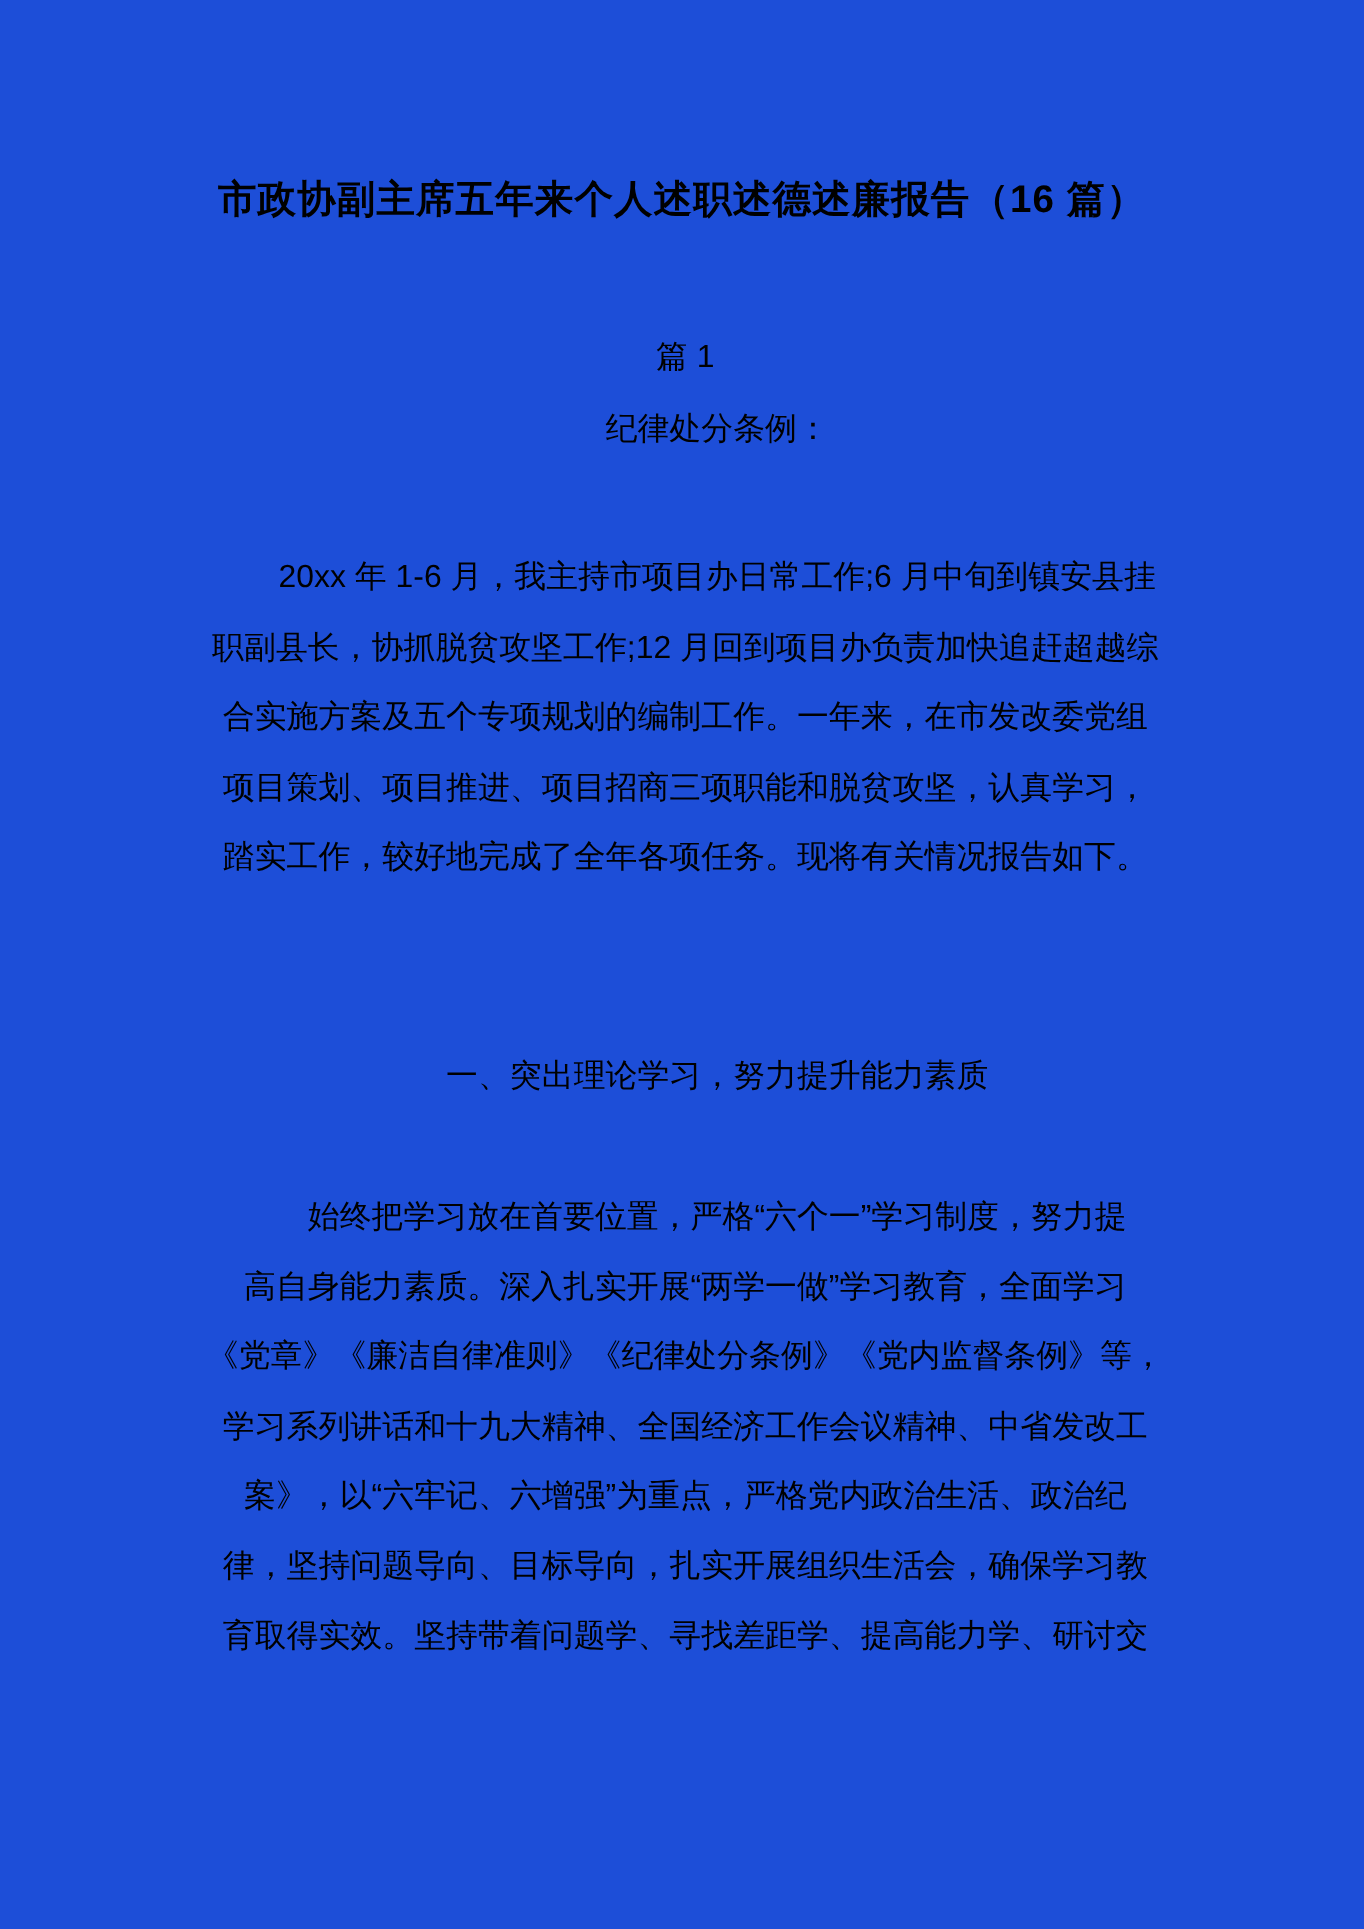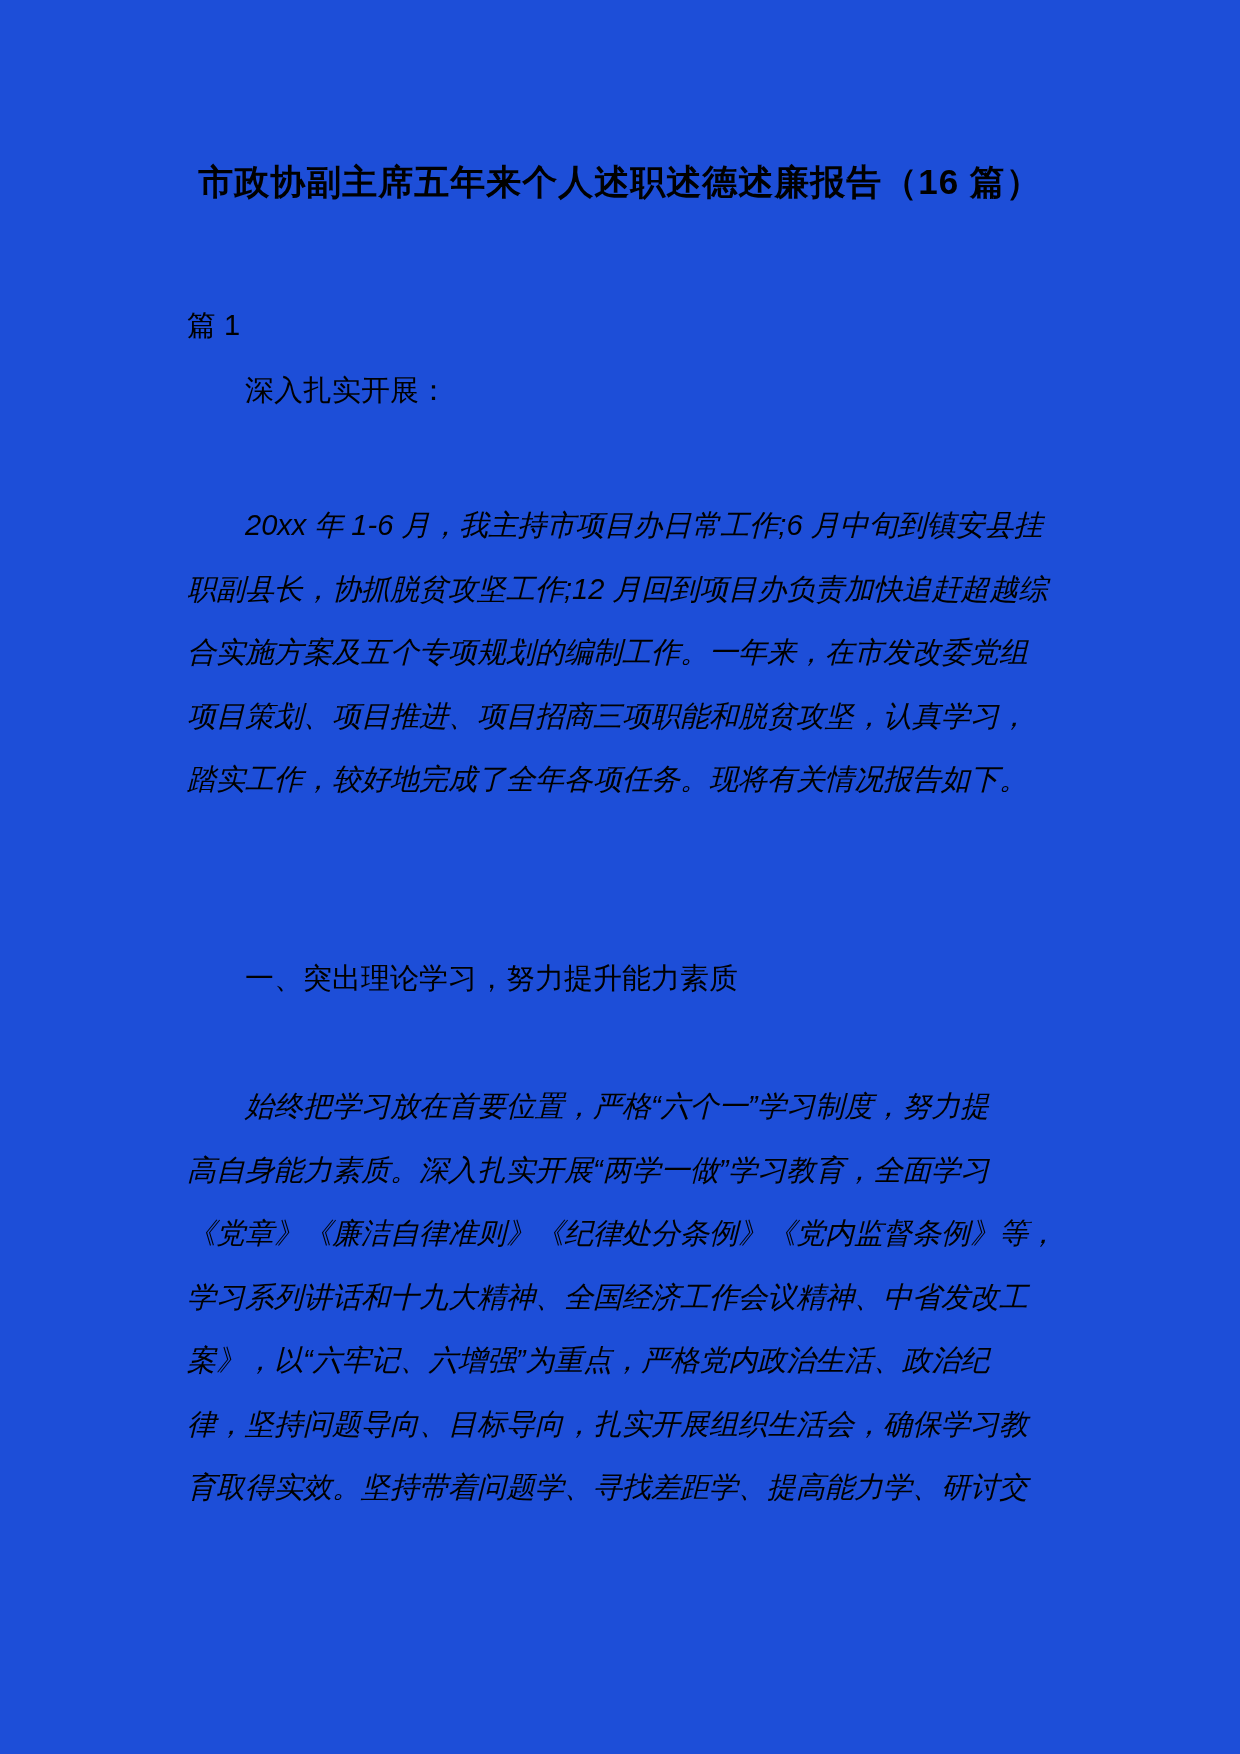--- a/index.html
+++ b/index.html
@@ -27,46 +27,45 @@
     line-height: 50px;
     margin: 0;
     letter-spacing: 1px;
   }
   .block {
     position: absolute;
     left: 187px;
     width: 872px;
     font-size: 29px;
     line-height: 63.5px;
-    text-align: left;
+    text-align: center;
     white-space: nowrap;
   }
   .indent {
     text-indent: 58px;
   }
   .heading {
     font-weight: normal;
     margin: 0;
     font-size: 29px;
   }
   .para .line {
     height: 63.5px;
-    font-style: italic;
   }
 </style>
 </head>
 <body>
 
 <div class="page">
 
   <h1 class="doc-title">市政协副主席五年来个人述职述德述廉报告（16 篇）</h1>
 
   <div class="block" style="top:294px;">篇 1</div>
 
-  <div class="block indent" style="top:359px;">深入扎实开展：</div>
+  <div class="block indent" style="top:359px;">纪律处分条例：</div>
 
   <div class="block para" style="top:494px;">
     <div class="line indent">20xx 年 1-6 月，我主持市项目办日常工作;6 月中旬到镇安县挂</div>
     <div class="line">职副县长，协抓脱贫攻坚工作;12 月回到项目办负责加快追赶超越综</div>
     <div class="line">合实施方案及五个专项规划的编制工作。一年来，在市发改委党组</div>
     <div class="line">项目策划、项目推进、项目招商三项职能和脱贫攻坚，认真学习，</div>
     <div class="line">踏实工作，较好地完成了全年各项任务。现将有关情况报告如下。</div>
   </div>
 
   <div class="block indent heading" style="top:947px;font-family:Liberation Serif, serif;">一、突出理论学习，努力提升能力素质</div>

